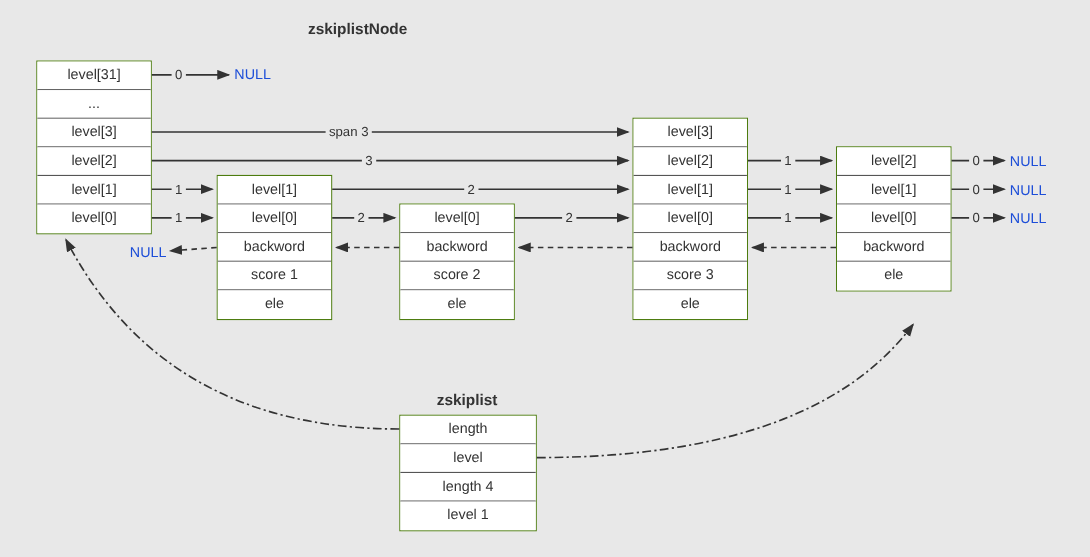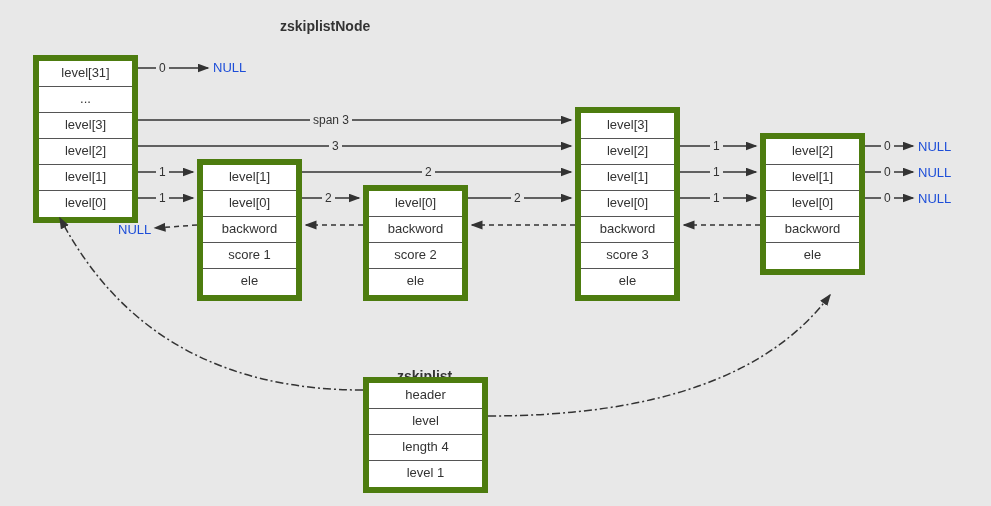--- a/index.html
+++ b/index.html
@@ -15,21 +15,21 @@
     }
     .title {
       position: absolute;
       font-weight: bold;
       font-size: 14px;
       text-align: right;
     }
     .node-box {
       position: absolute;
       background: #fff;
-      border: 6px solid #4d7c0f;
+      border: 1px solid #4d7c0f;
     }
     .cell {
       height: 26px;
       line-height: 24px;
       text-align: center;
       border-bottom: 1px solid #555;
       background: #fff;
       padding: 0 8px;
       white-space: nowrap;
     }
@@ -95,36 +95,36 @@
 </div>
 
 <div class="node-box" style="left:760px; top:133px; width:105px;">
   <div class="cell">level[2]</div>
   <div class="cell">level[1]</div>
   <div class="cell">level[0]</div>
   <div class="cell">backword</div>
   <div class="cell">ele</div>
 </div>
 
-<div class="title" style="left:397px; top:368px;">zskiplist</div>
+<div class="title" style="left:397px; top:355px;">zskiplist</div>
 <div class="node-box" style="left:363px; top:377px; width:125px;">
-  <div class="cell">header</div>
+  <div class="cell">length</div>
   <div class="cell">level</div>
   <div class="cell">length 4</div>
   <div class="cell">level 1</div>
 </div>
 
 <div class="null-label" style="left:213px; top:60px;">NULL</div>
 <div class="null-label" style="left:918px; top:139px;">NULL</div>
 <div class="null-label" style="left:918px; top:165px;">NULL</div>
 <div class="null-label" style="left:918px; top:191px;">NULL</div>
 <div class="null-label" style="left:118px; top:222px;">NULL</div>
 
 <div class="span-label" style="left:156px; top:61px;">0</div>
-<div class="span-label" style="left:310px; top:113px;text-align:center;">span 3</div>
+<div class="span-label" style="left:296px; top:113px;text-align:center;">span 3</div>
 <div class="span-label" style="left:329px; top:139px;">3</div>
 <div class="span-label" style="left:156px; top:165px;">1</div>
 <div class="span-label" style="left:156px; top:191px;">1</div>
 <div class="span-label" style="left:422px; top:165px;">2</div>
 <div class="span-label" style="left:322px; top:191px;">2</div>
 <div class="span-label" style="left:511px; top:191px;">2</div>
 <div class="span-label" style="left:710px; top:139px;">1</div>
 <div class="span-label" style="left:710px; top:165px;">1</div>
 <div class="span-label" style="left:710px; top:191px;">1</div>
 <div class="span-label" style="left:881px; top:139px;">0</div>

